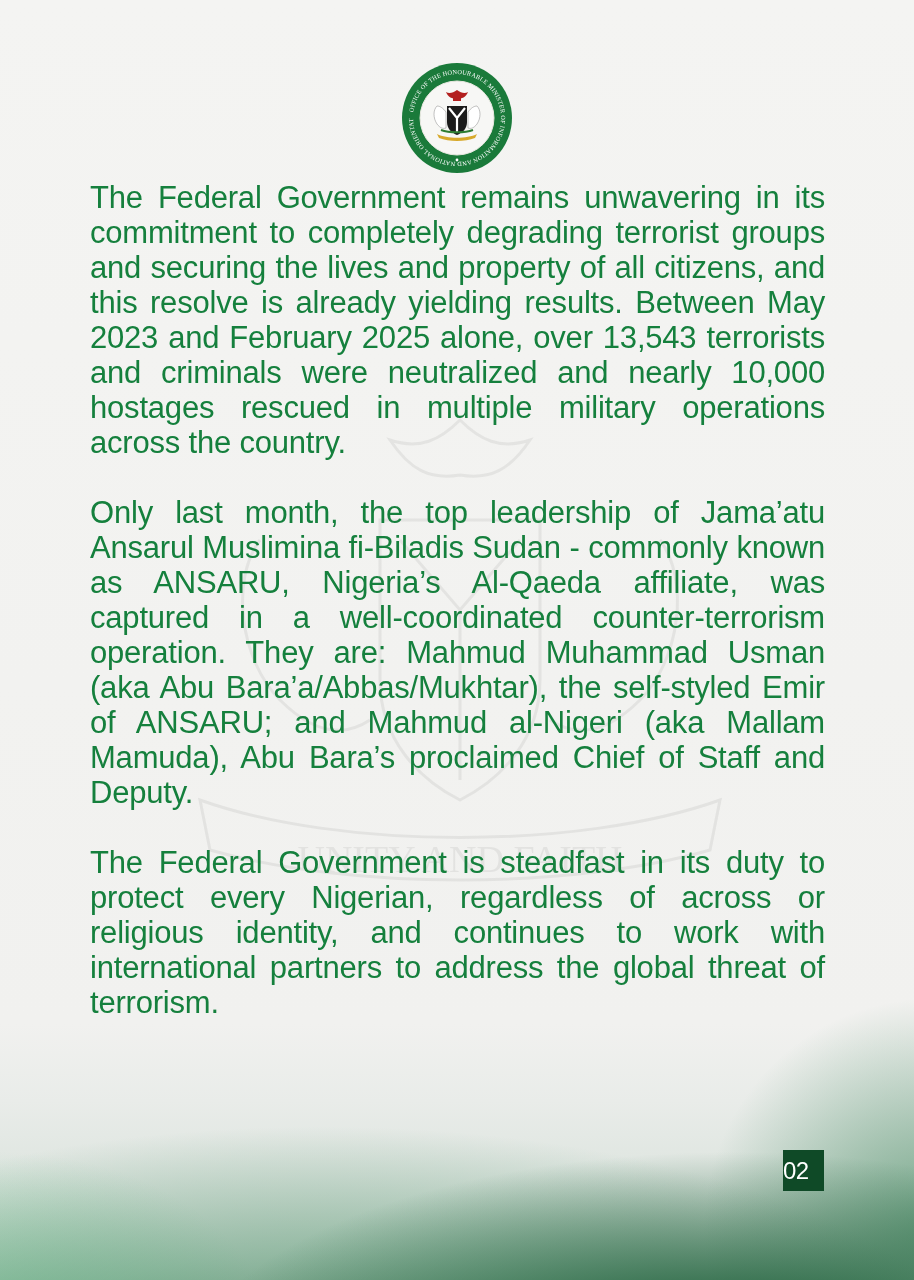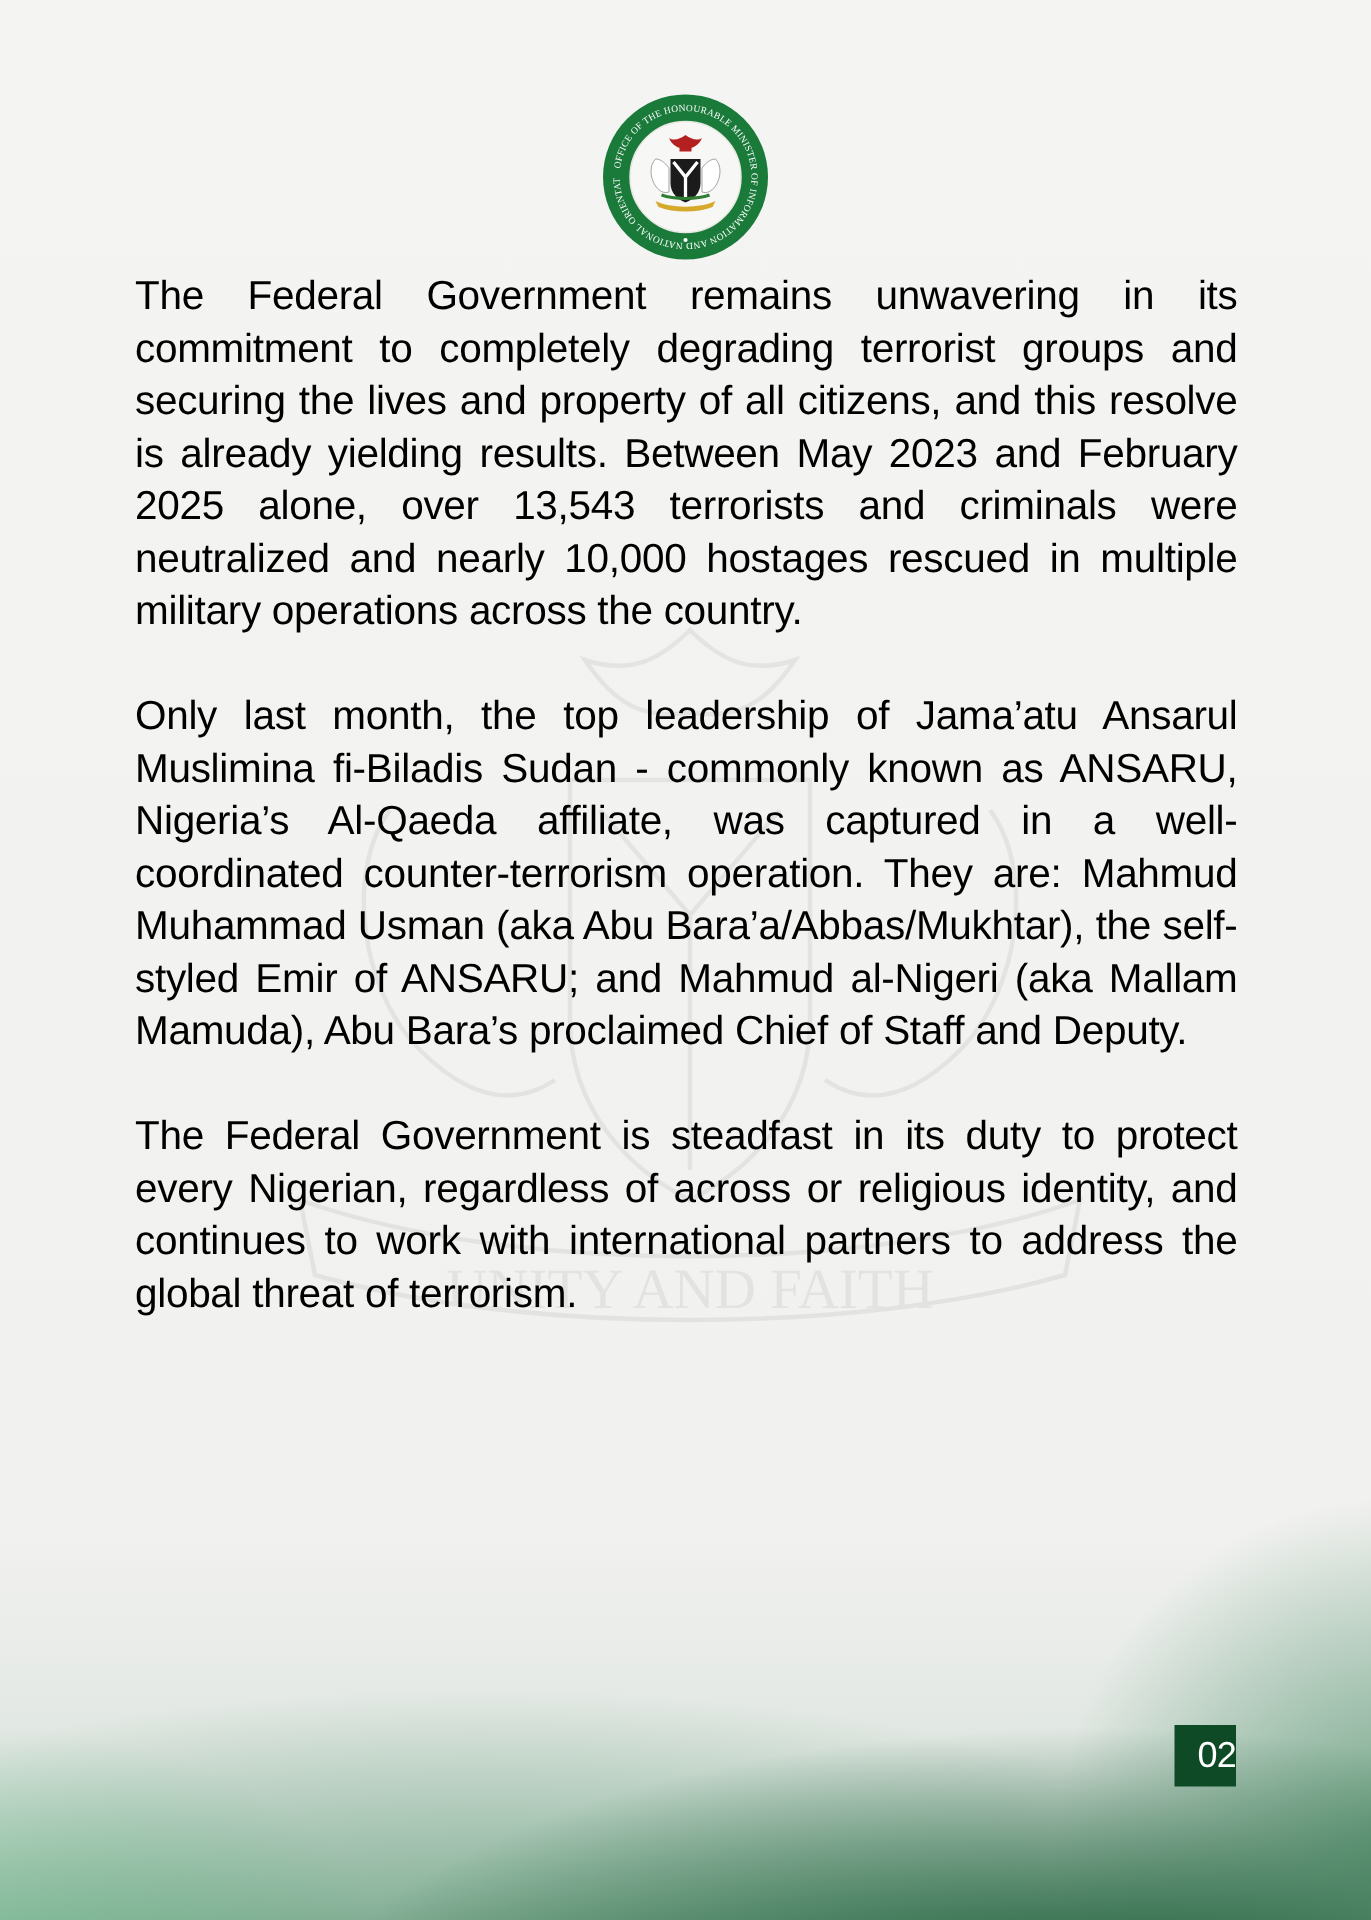--- a/index.html
+++ b/index.html
@@ -19,30 +19,30 @@
     }
     .watermark {
       position: absolute; left: 140px; top: 380px; width: 640px; height: 560px;
       opacity: 0.09;
     }
     .logo {
       position: absolute; left: 401px; top: 62px; width: 112px; height: 112px;
     }
     .content {
       position: absolute; left: 90px; top: 180px; width: 735px;
-      color: #000000; font-size: 27px; line-height: 35px;
+      color: #15803d; font-size: 31px; line-height: 35px;
       letter-spacing: -0.2px;
     }
     .content p {
       margin: 0 0 35px 0; text-align: justify; text-align-last: left;
     }
     .page-num {
       position: absolute; left: 783px; top: 1150px; width: 41px; height: 41px;
       background: #0f4a27; color: #ffffff;
-      font-size: 24px; line-height: 41px; text-align: right;
+      font-size: 24px; line-height: 41px; text-align: left;
       letter-spacing: -0.5px;
     }
   </style>
 </head>
 <body>
 
 <div class="paper"></div>
 
 <svg class="watermark" viewBox="0 0 640 560">
   <g fill="none" stroke="#555" stroke-width="3">

